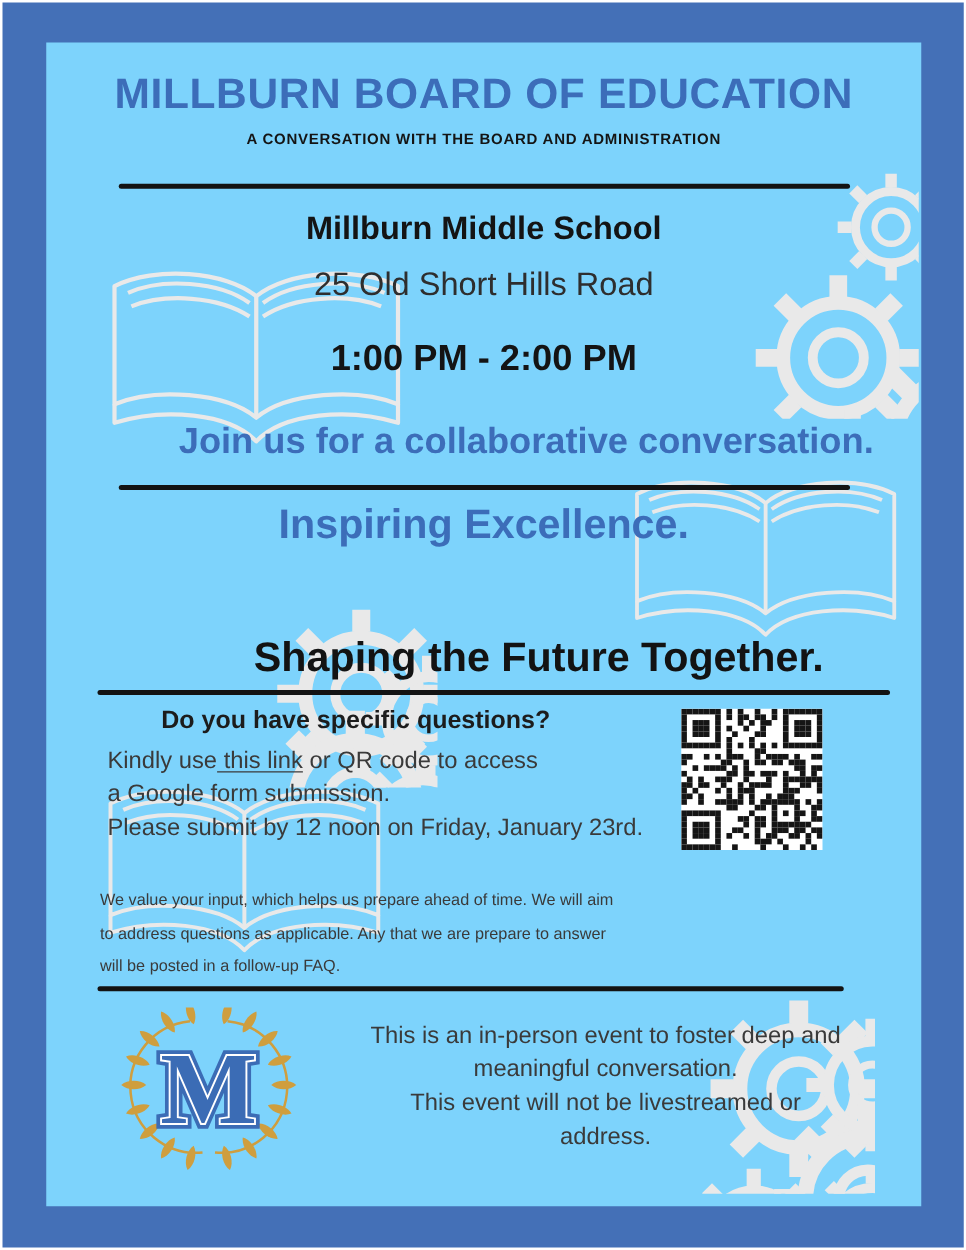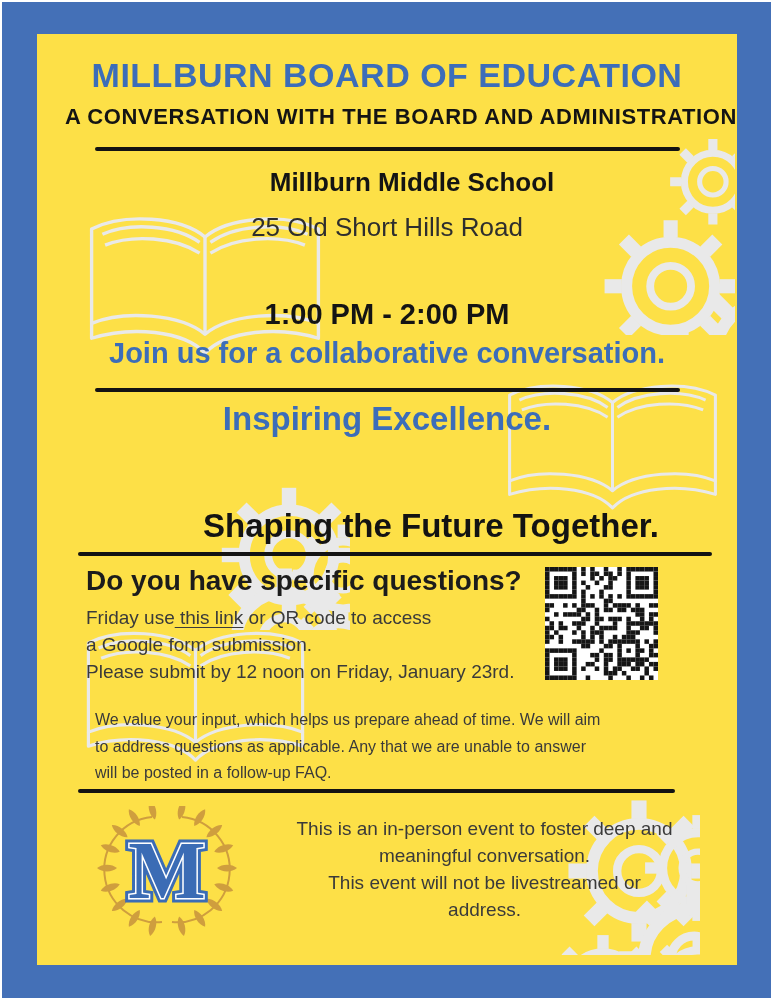--- a/index.html
+++ b/index.html
@@ -1,39 +1,39 @@
 <!DOCTYPE html>
 <html><head>
 <meta charset="utf-8">
 <style>
   html,body{margin:0;padding:0;background:#ffffff;}
   .page{position:relative;width:773px;height:1000px;overflow:hidden;background:#fff;
         font-family:"Liberation Sans",sans-serif;}
   .frame{position:absolute;left:2px;top:2px;right:2px;bottom:2px;background:#4470b7;}
-  .panel{position:absolute;left:37px;top:34px;width:700px;height:931px;background:#fde047;}
+  .panel{position:absolute;left:37px;top:34px;width:700px;height:931px;background:#7dd3fc;}
   .abs{position:absolute;}
   .wm{position:absolute;pointer-events:none;}
   .ctr{left:0;width:700px;text-align:center;}
   .blue{color:#3c6db9;}
   .title{top:22px;font-size:34px;font-weight:700;letter-spacing:.5px;}
-  .subtitle{top:70px;font-size:22px;font-weight:700;color:#141414;letter-spacing:.6px;text-align:right;}
+  .subtitle{top:70px;font-size:12px;font-weight:700;color:#141414;letter-spacing:.6px;}
   .divider{height:4px;background:#131313;border-radius:2px;}
-  .venue{top:133px;font-size:26px;font-weight:700;color:#141414;margin-left:25px;}
+  .venue{top:133px;font-size:26px;font-weight:700;color:#141414;}
   .address{top:167px;font-size:26px;font-weight:400;color:#2e2e2e;margin-top:11px;}
   .date{top:211px;font-size:29px;font-weight:700;color:#141414;}
-  .time{top:264px;font-size:29px;font-weight:700;color:#141414;}
-  .invite{top:303px;font-size:29px;font-weight:700;}
+  .time{top:237px;font-size:29px;font-weight:700;color:#141414;}
+  .invite{top:303px;font-size:29px;font-weight:700;padding-left:34px;}
   .tag{font-size:33px;font-weight:700;}
   .tag1{top:366px;}.tag2{top:413px;}.tag3{top:473px;color:#131313;padding-left:44px;}
   .qblock{left:49px;top:531px;width:460px;color:#3a3a3a;}
-  .qhead{font-size:28px;font-weight:700;color:#1c1c1c;margin-bottom:7px;}
+  .qhead{font-size:20px;font-weight:700;color:#1c1c1c;margin-bottom:7px;margin-left:43px;}
   .qline{font-size:19px;line-height:27px;}
   .link{text-decoration:underline;text-underline-offset:3px;cursor:pointer;}
   .qr{left:508px;top:533px;width:113px;height:113px;background:#fff;}
-  .para{left:58px;top:673px;width:650px;font-size:16px;line-height:26.5px;color:#3a3a3a;}
+  .para{left:43px;top:673px;width:650px;font-size:13px;line-height:26.5px;color:#3a3a3a;}
   .footnote{left:220px;top:781px;width:455px;text-align:center;font-size:19px;line-height:27px;color:#3a3a3a;}
   .logo{left:55px;top:772px;width:150px;height:135px;}
 </style>
 </head>
 <body>
 
 <svg width="0" height="0" style="position:absolute">
   <defs>
     <symbol id="gear" viewBox="-50 -50 100 100">
       <g fill="none" stroke="#e9e9e9">
@@ -107,21 +107,21 @@
     <div class="abs ctr time">1:00 PM - 2:00 PM</div>
     <div class="abs ctr invite blue">Join us for a collaborative conversation.</div>
     <div class="abs divider" style="left:58px;top:354px;width:585px;"></div>
 
     <div class="abs ctr tag tag1 blue">Inspiring Excellence.</div>
     <div class="abs ctr tag tag3">Shaping the Future Together.</div>
     <div class="abs divider" style="left:41px;top:518px;width:634px;"></div>
 
     <div class="abs qblock">
       <div class="qhead">Do you have specific questions?</div>
-      <div class="qline"><span>Friday use</span><span class="link"> this link</span><span> or QR code to access</span></div>
+      <div class="qline"><span>Kindly use</span><span class="link"> this link</span><span> or QR code to access</span></div>
       <div class="qline">a Google form submission.</div>
       <div class="qline">Please submit by 12 noon on Friday, January 23rd.</div>
     </div>
 
     <div class="abs qr">
       <svg id="qr-svg" width="113" height="113">
           <g fill="#151515">
             <rect x="0.00" y="0.00" width="4.52" height="4.52"></rect>
             <rect x="4.52" y="0.00" width="4.52" height="4.52"></rect>
             <rect x="9.04" y="0.00" width="4.52" height="4.52"></rect>
@@ -425,21 +425,21 @@
             <rect x="63.28" y="108.48" width="4.52" height="4.52"></rect>
             <rect x="81.36" y="108.48" width="4.52" height="4.52"></rect>
             <rect x="94.92" y="108.48" width="4.52" height="4.52"></rect>
             <rect x="103.96" y="108.48" width="4.52" height="4.52"></rect>
           </g>
         </svg>
     </div>
 
     <div class="abs para">
       <div>We value your input, which helps us prepare ahead of time. We will aim</div>
-      <div>to address questions as applicable.  Any that we are unable to answer</div>
+      <div>to address questions as applicable.  Any that we are prepare to answer</div>
       <div>will be posted in a follow-up FAQ.</div>
     </div>
     <div class="abs divider" style="left:41px;top:755px;width:597px;"></div>
 
     <div class="abs logo">
       <svg width="150" height="135" viewBox="0 0 150 135">
         <defs>
           <path id="leaf" d="M75,-4 C79.5,1 79.5,11 75,16 C70.5,11 70.5,1 75,-4 Z" transform="translate(0,-4)"></path>
         </defs>
         <g fill="none" stroke="#cf9e3e" stroke-width="2">

